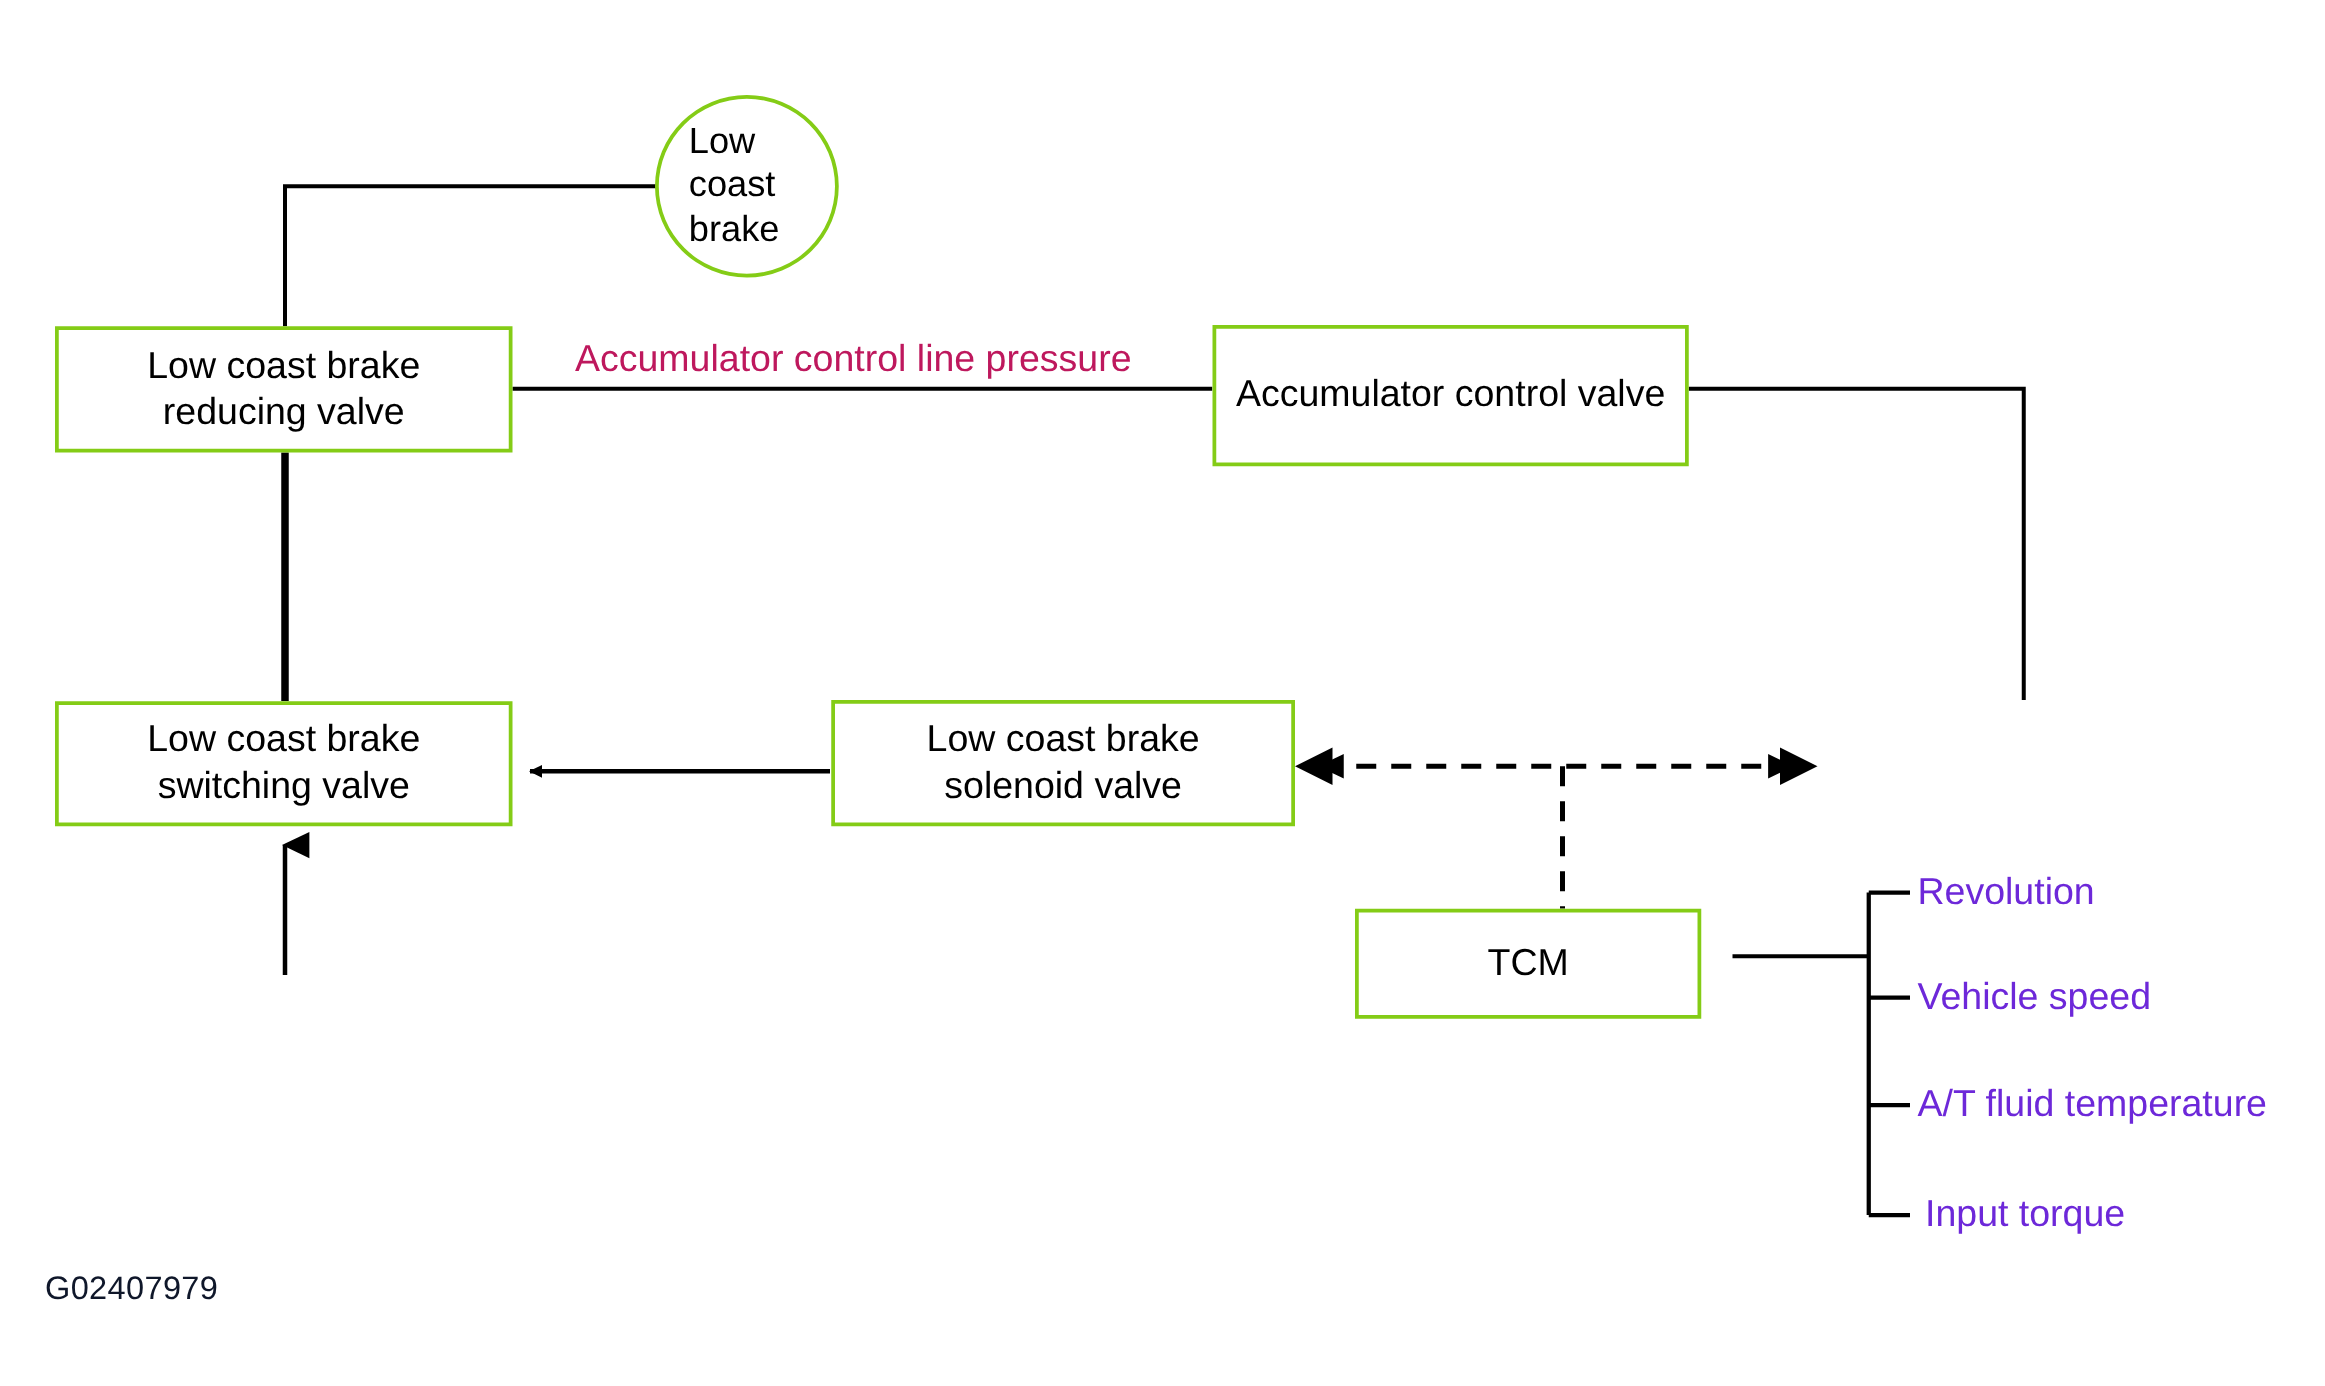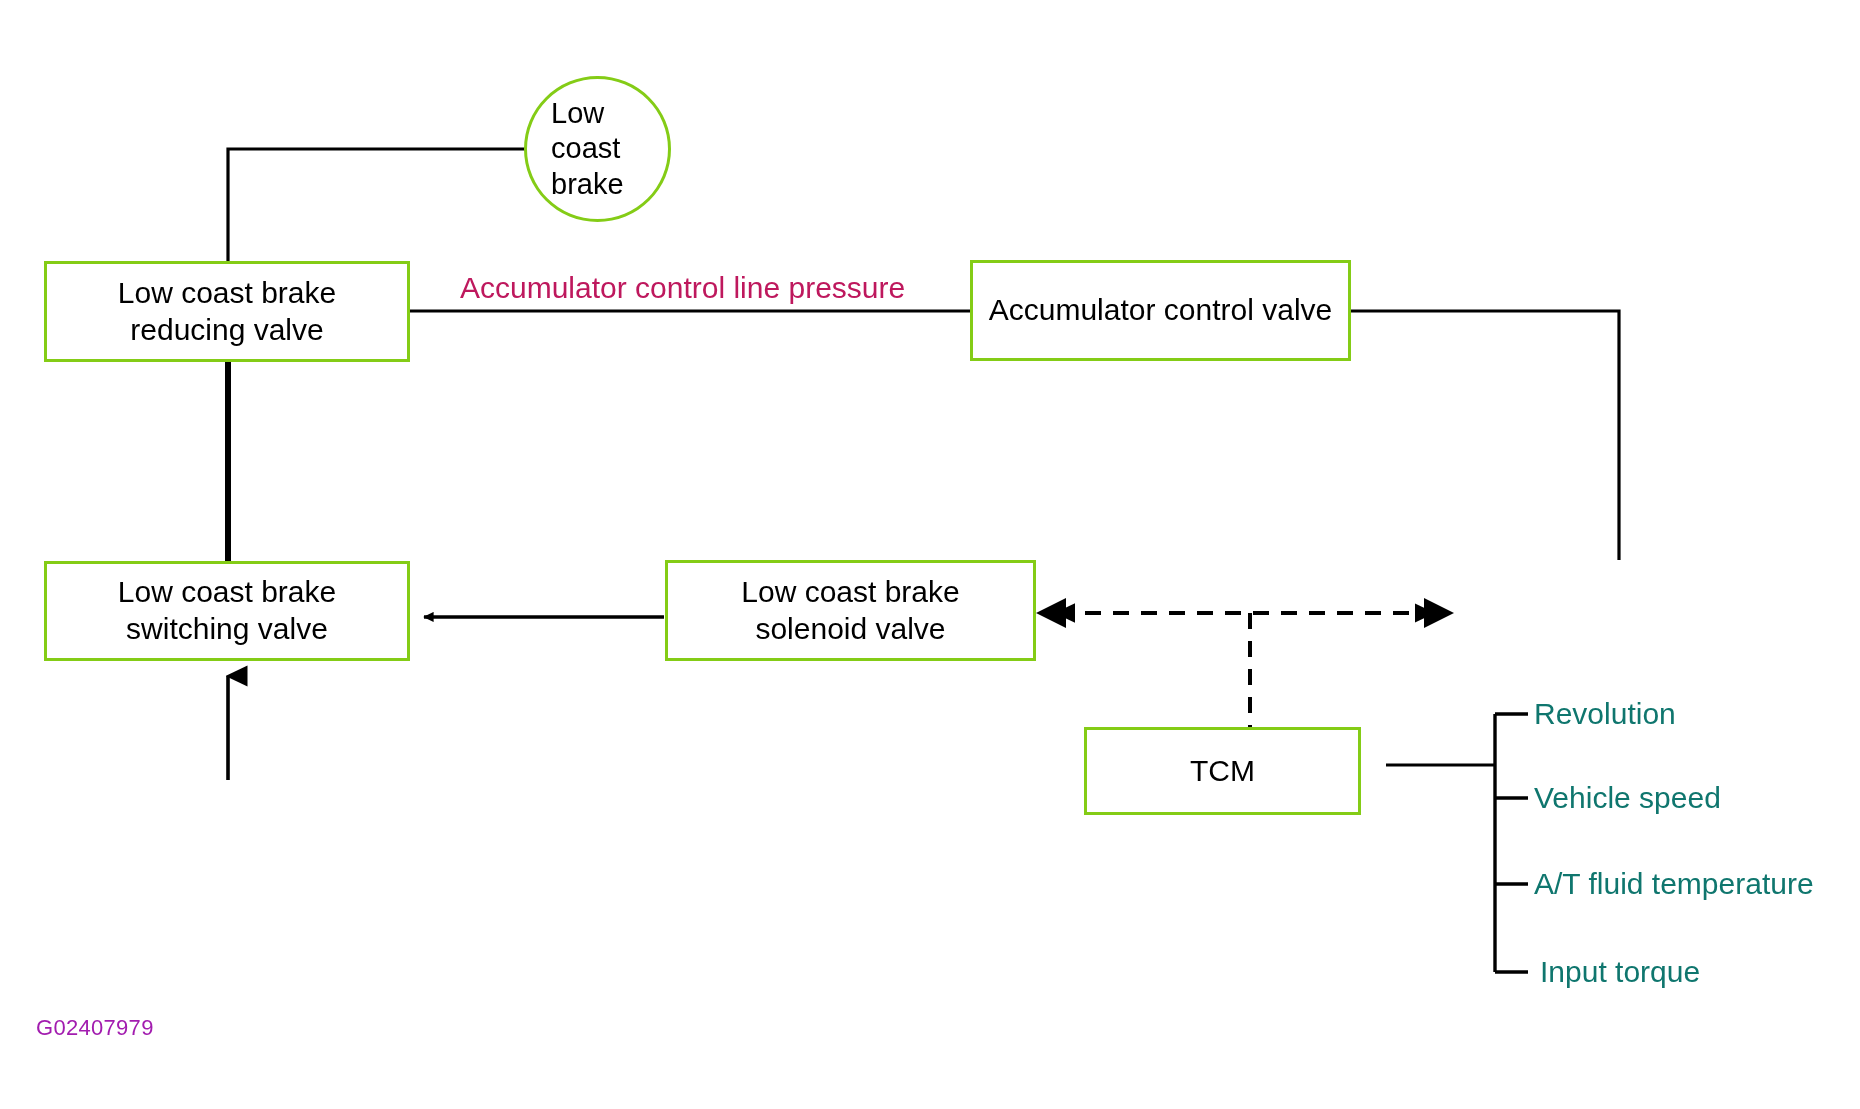--- a/index.html
+++ b/index.html
@@ -52,29 +52,29 @@
   .free-label {
     position: absolute;
     font-size: 30px;
     color: #be185d;
     white-space: nowrap;
     z-index: 3;
   }
   .branch-label {
     position: absolute;
     font-size: 30px;
-    color: #0f766e;
+    color: #6d28d9;
     white-space: nowrap;
     z-index: 3;
   }
   .figure-id {
     position: absolute;
-    font-size: 22px;
+    font-size: 26px;
     letter-spacing: 0.3px;
-    color: #a21caf;
+    color: #0f172a;
     white-space: nowrap;
     z-index: 3;
   }
 </style>
 </head>
 <body>
 
 <div id="diagram-root">
 
   <svg id="wire-layer" viewBox="0 0 1860 1109" width="1860" height="1109" xmlns="http://www.w3.org/2000/svg">
@@ -125,21 +125,21 @@
 
     <path d="M1066,598 L1036,613 L1066,628 Z" fill="#000000"></path>
   </svg>
 
   <div class="node circle" style="left:524px; top:76px; width:147px; height:146px;">Low coast
 brake</div>
 
   <div class="node" style="left:44px; top:261px; width:366px; height:101px;">Low coast brake
 reducing valve</div>
 
-  <div class="node" style="left:970px; top:260px; width:381px; height:101px;">Accumulator control valve</div>
+  <div class="node" style="left:970px; top:260px; width:381px; height:113px;">Accumulator control valve</div>
 
   <div class="node" style="left:44px; top:561px; width:366px; height:100px;">Low coast brake
 switching valve</div>
 
   <div class="node" style="left:665px; top:560px; width:371px; height:101px;">Low coast brake
 solenoid valve</div>
 
 
   <div class="node" style="left:1084px; top:727px; width:277px; height:88px;">TCM</div>
 

